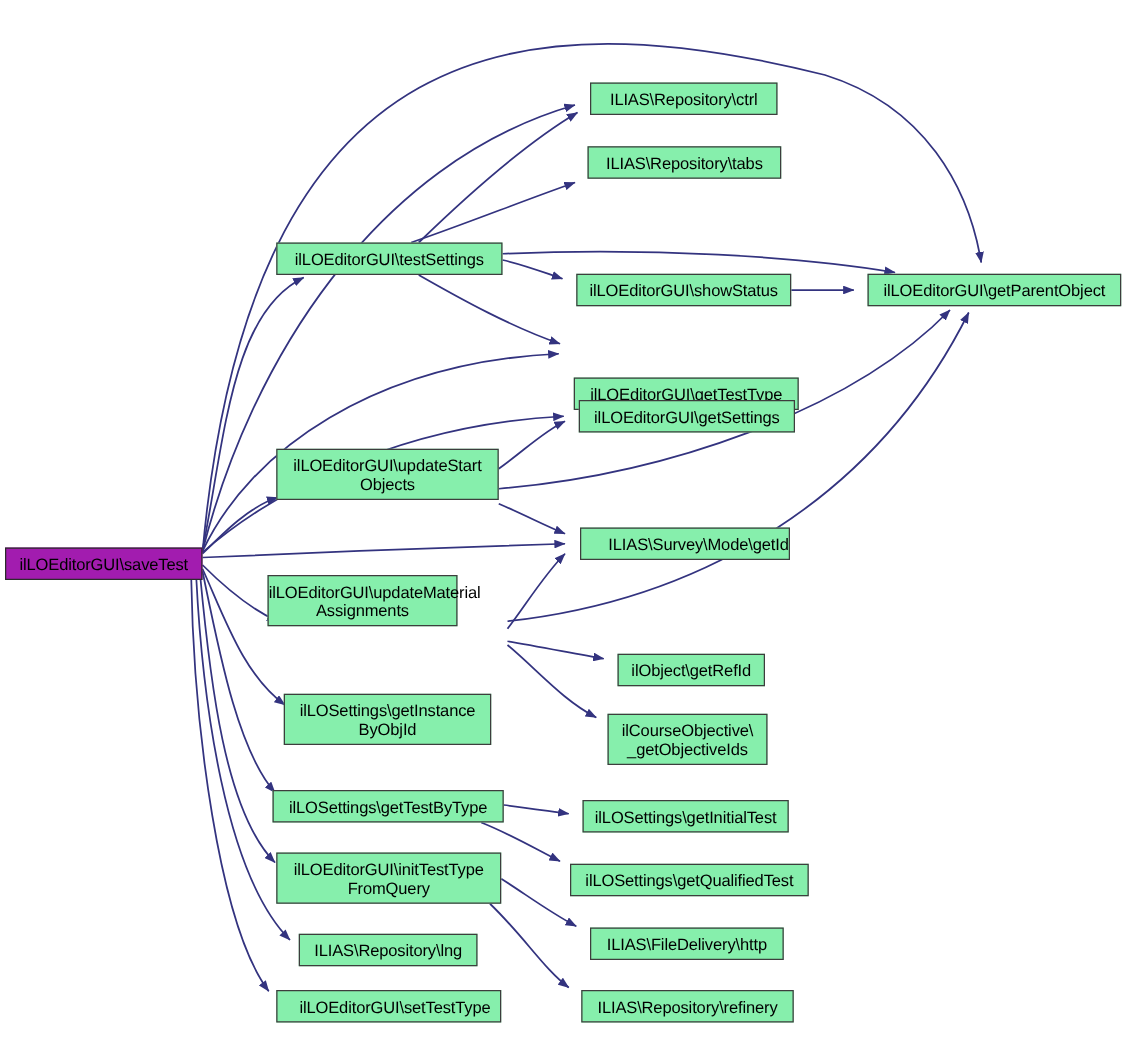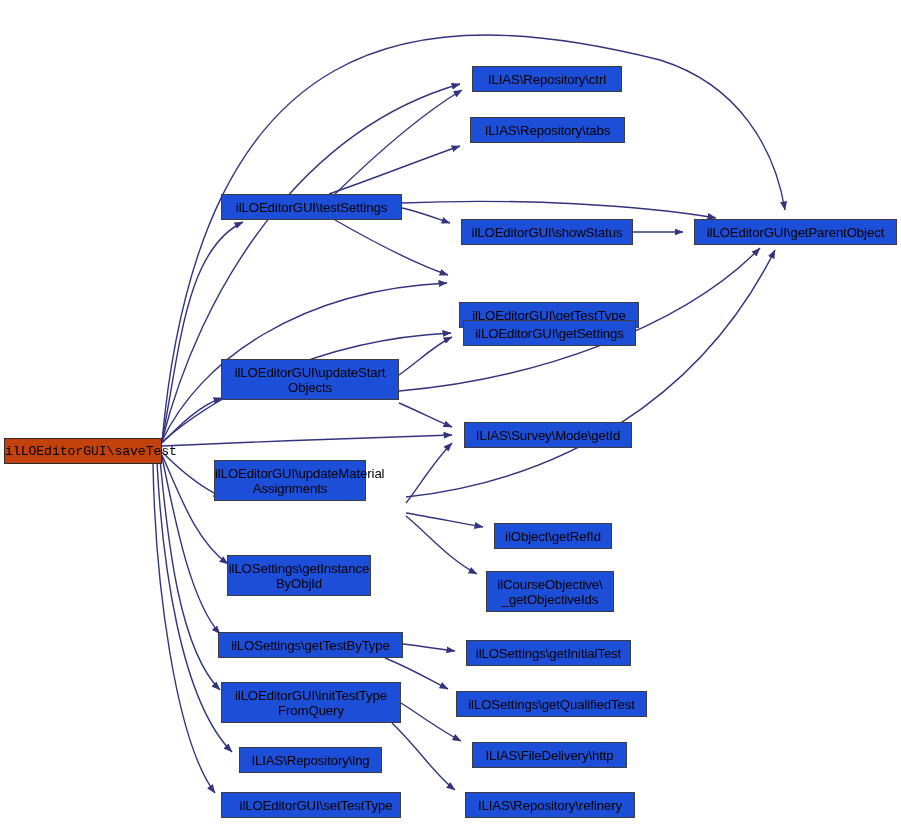--- a/index.html
+++ b/index.html
@@ -20,36 +20,35 @@
     left: 0;
     top: 0;
     width: 901px;
     height: 830px;
     pointer-events: none;
   }
   .gnode {
     position: absolute;
     box-sizing: border-box;
     border: 1px solid #3d3d3d;
-    background: #1d4ed8;
+    background: #86efac;
     color: #000000;
     font-size: 13.2px;
     line-height: 15px;
     display: flex;
     align-items: center;
     justify-content: center;
     text-align: center;
     white-space: pre-line;
     letter-spacing: -0.1px;
     z-index: 5;
   }
   .gnode.current {
-    background: #c2410c;
+    background: #a21caf;
     border-color: #2b2b2b;
-    font-family: Liberation Mono, monospace;
   }
   .gnode .nlabel {
     display: block;
     width: 100%;
     white-space: pre-line;
   }
 </style>
 </head>
 <body>
 
@@ -97,25 +96,25 @@
       <div class="gnode current" style="left: 4px; top: 438px; width: 158px; height: 26px;"><span class="nlabel">ilLOEditorGUI\saveTest</span></div>
       <div class="gnode" style="left: 472px; top: 66px; width: 150px; height: 26px;"><span class="nlabel">ILIAS\Repository\ctrl</span></div>
       <div class="gnode" style="left: 470px; top: 117px; width: 155px; height: 26px;"><span class="nlabel">ILIAS\Repository\tabs</span></div>
       <div class="gnode" style="left: 221px; top: 194px; width: 181px; height: 26px;"><span class="nlabel">ilLOEditorGUI\testSettings</span></div>
       <div class="gnode" style="left: 461px; top: 219px; width: 172px; height: 26px;"><span class="nlabel">ilLOEditorGUI\showStatus</span></div>
       <div class="gnode" style="left: 694px; top: 219px; width: 203px; height: 26px;"><span class="nlabel">ilLOEditorGUI\getParentObject</span></div>
       <div class="gnode" style="left: 459px; top: 270px; width: 180px; height: 26px; margin-top: 32px;"><span class="nlabel">ilLOEditorGUI\getTestType</span></div>
       <div class="gnode" style="left: 463px; top: 320px; width: 173px; height: 26px;"><span class="nlabel">ilLOEditorGUI\getSettings</span></div>
       <div class="gnode" style="left: 221px; top: 359px; width: 178px; height: 41px;"><span class="nlabel">ilLOEditorGUI\updateStart
 Objects</span></div>
-      <div class="gnode" style="left: 464px; top: 422px; width: 168px; height: 26px;"><span class="nlabel">ILIAS\Survey\Mode\getId</span></div>
+      <div class="gnode" style="left: 464px; top: 422px; width: 168px; height: 26px; text-align: right;"><span class="nlabel">ILIAS\Survey\Mode\getId</span></div>
       <div class="gnode" style="left: 214px; top: 460px; width: 152px; height: 41px;"><span class="nlabel">ilLOEditorGUI\updateMaterial
 Assignments</span></div>
       <div class="gnode" style="left: 494px; top: 523px; width: 118px; height: 26px;"><span class="nlabel">ilObject\getRefId</span></div>
-      <div class="gnode" style="left: 227px; top: 555px; width: 144px; height: 41px;"><span class="nlabel">ilLOSettings\getInstance
+      <div class="gnode" style="left: 227px; top: 555px; width: 166px; height: 41px;"><span class="nlabel">ilLOSettings\getInstance
 ByObjId</span></div>
       <div class="gnode" style="left: 486px; top: 571px; width: 128px; height: 41px;"><span class="nlabel">ilCourseObjective\
 _getObjectiveIds</span></div>
       <div class="gnode" style="left: 218px; top: 632px; width: 185px; height: 26px; justify-content: center;"><span class="nlabel">ilLOSettings\getTestByType</span></div>
       <div class="gnode" style="left: 466px; top: 640px; width: 165px; height: 26px;"><span class="nlabel">ilLOSettings\getInitialTest</span></div>
       <div class="gnode" style="left: 221px; top: 682px; width: 180px; height: 41px;"><span class="nlabel">ilLOEditorGUI\initTestType
 FromQuery</span></div>
       <div class="gnode" style="left: 456px; top: 691px; width: 191px; height: 26px;"><span class="nlabel">ilLOSettings\getQualifiedTest</span></div>
       <div class="gnode" style="left: 472px; top: 742px; width: 155px; height: 26px;"><span class="nlabel">ILIAS\FileDelivery\http</span></div>
       <div class="gnode" style="left: 239px; top: 747px; width: 143px; height: 26px;"><span class="nlabel">ILIAS\Repository\lng</span></div>

